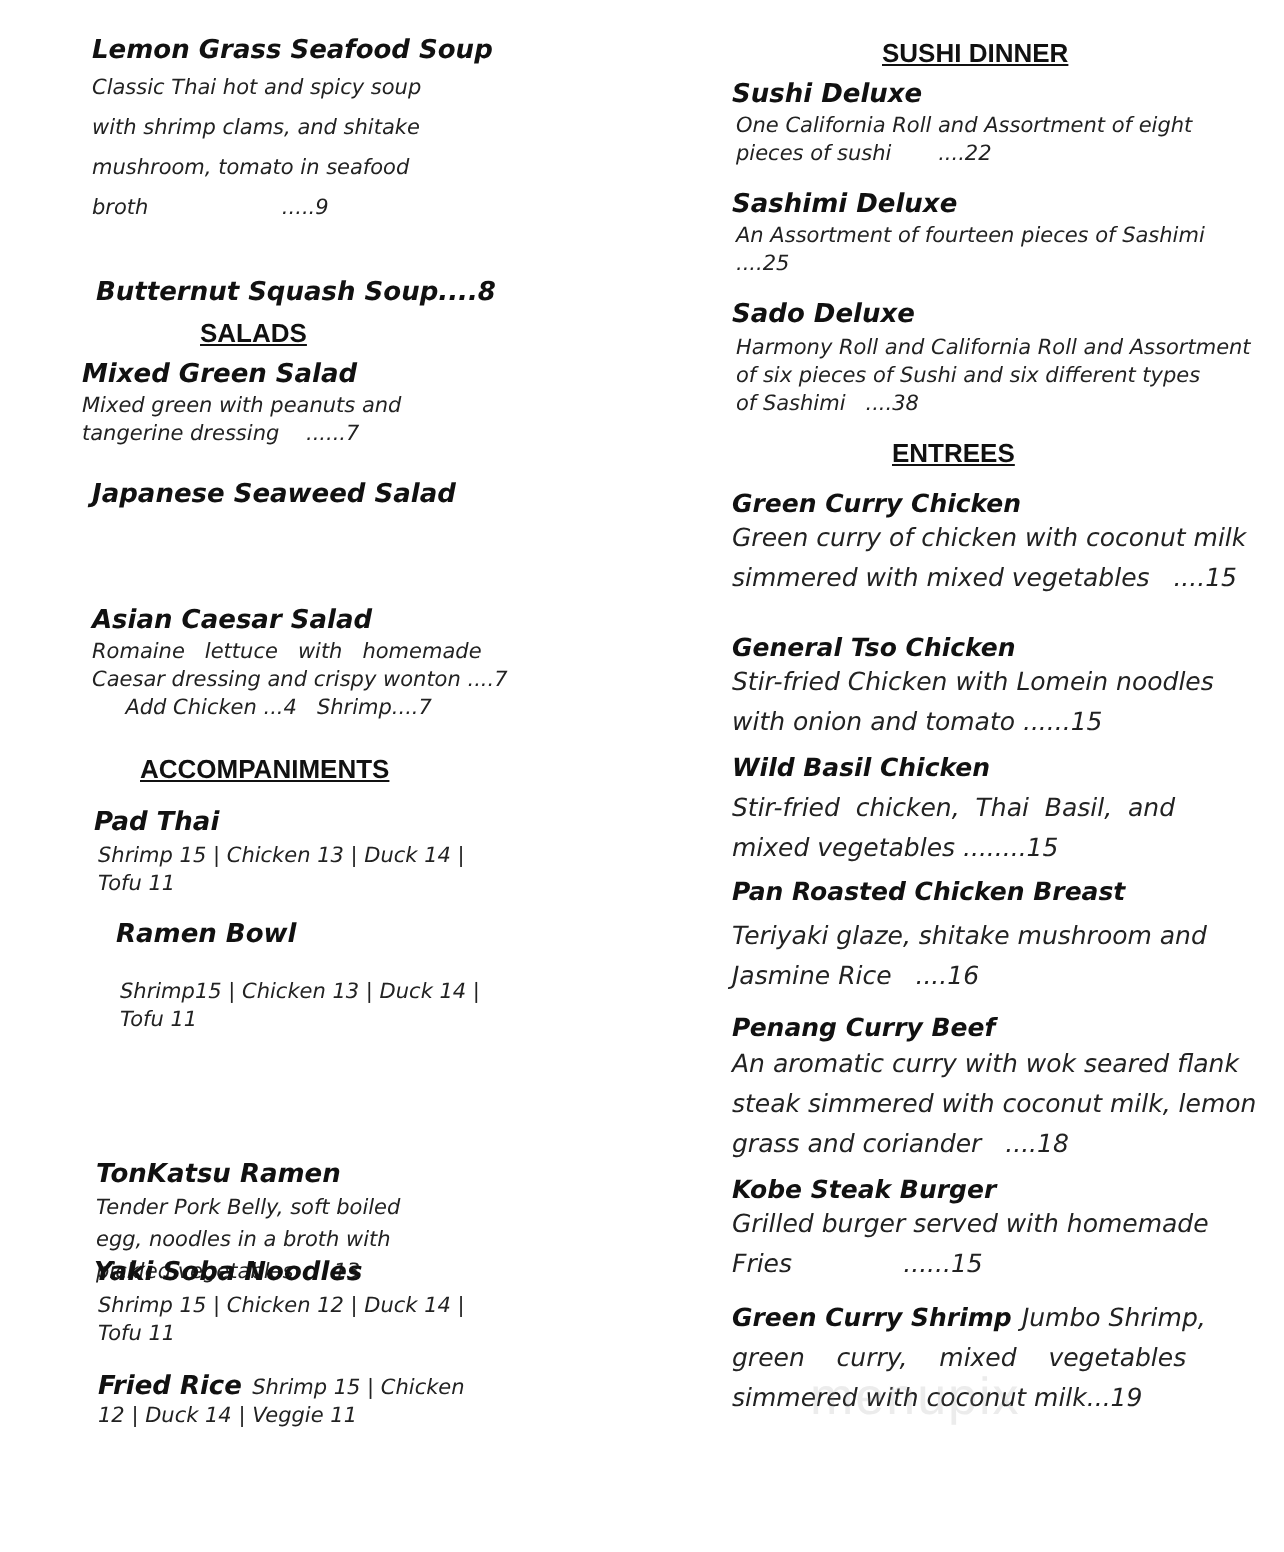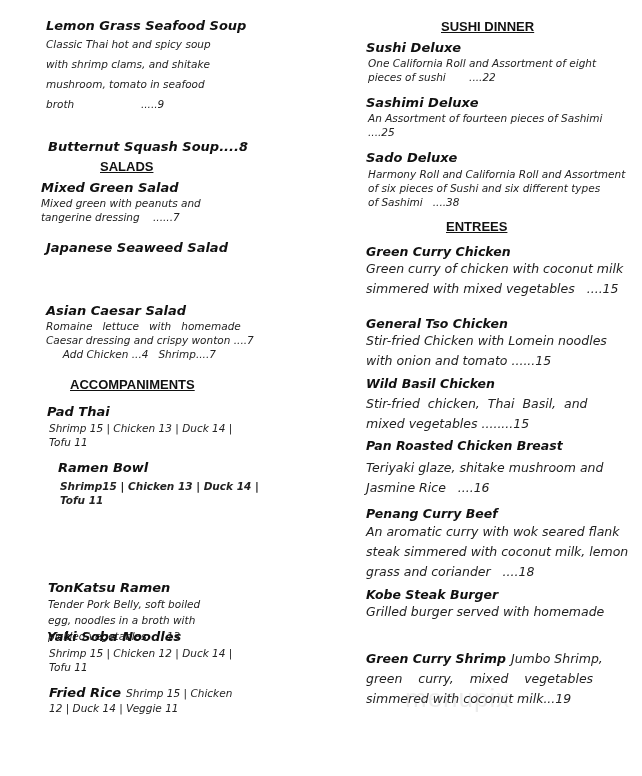--- a/index.html
+++ b/index.html
@@ -55,21 +55,21 @@
 <div class="blk" style="left:47px;top:404px;">
   <div class="name">Pad Thai</div>
   <div class="desc" style="line-height:14px;margin-top:2px;margin-left:2px;">
     <span class="line">Shrimp 15 | Chicken 13 | Duck 14 |</span>
     <span class="line">Tofu 11</span>
   </div>
 </div>
 
 <div class="blk" style="left:58px;top:460px;">
   <div class="name">Ramen Bowl</div>
-  <div class="desc" style="line-height:14px;margin-top:4px;margin-left:2px;font-weight:bold;">
+  <div class="desc" style="line-height:14px;margin-top:14px;margin-left:2px;">
     <span class="line">Shrimp15 | Chicken 13 | Duck 14 |</span>
     <span class="line">Tofu 11</span>
   </div>
 </div>
 
 <div class="blk" style="left:48px;top:532px;margin-top:48px;">
   <div class="name">TonKatsu Ramen</div>
   <div class="desc" style="line-height:16px;margin-top:1px;">
     <span class="line">Tender Pork Belly, soft boiled</span>
     <span class="line">egg, noodles in a broth with</span>
@@ -162,20 +162,21 @@
     <span class="line">An aromatic curry with wok seared flank</span>
     <span class="line">steak simmered with coconut milk, lemon</span>
     <span class="line" style="white-space:pre">grass and coriander   ....18</span>
   </div>
 </div>
 
 <div class="blk big" style="left:366px;top:587px;">
   <div class="name">Kobe Steak Burger</div>
   <div class="desc" style="line-height:20px;">
     <span class="line">Grilled burger served with homemade</span>
+    <span class="line" style="white-space:pre">Fries              ......15</span>
   </div>
 </div>
 
 <div class="blk big" style="left:366px;top:648px;">
   <div style="white-space:nowrap;line-height:20px;">
     <span class="name">Green Curry Shrimp</span>
     <span class="desc">Jumbo Shrimp,</span>
   </div>
   <div class="desc" style="line-height:20px;">
     <span class="line" style="white-space:pre">green    curry,    mixed    vegetables</span>

